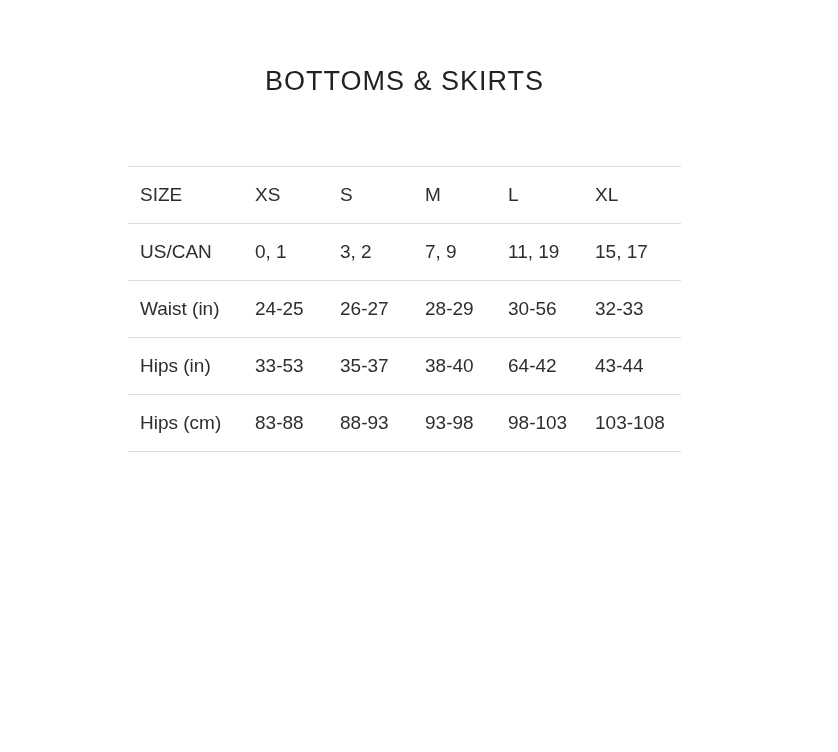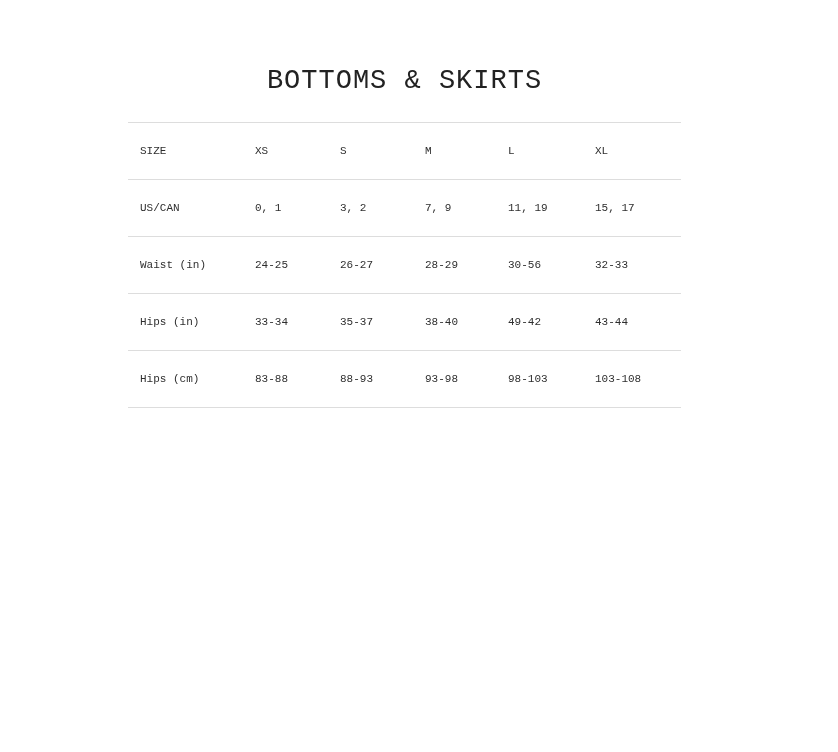--- a/index.html
+++ b/index.html
@@ -5,45 +5,45 @@
   html, body {
     margin: 0;
     padding: 0;
     background: #ffffff;
   }
   .page {
     position: relative;
     width: 838px;
     height: 752px;
     background: #ffffff;
-    font-family: Liberation Mono, monospace;
+    font-family: Liberation Sans, sans-serif;
     color: #2b2b2b;
     overflow: hidden;
   }
   .content {
     position: absolute;
     left: 128px;
     top: 0;
     width: 553px;
   }
   .page-title {
     margin-top: 64px;
     text-align: center;
     font-size: 27px;
     font-weight: 400;
     letter-spacing: 1px;
     color: #222222;
     line-height: 34px;
   }
   table.size-chart {
-    margin-top: 24px;
+    margin-top: 68px;
     width: 553px;
     border-collapse: collapse;
     table-layout: fixed;
-    font-size: 11px;
+    font-size: 19px;
     color: #2e2e2e;
   }
   table.size-chart col.c0 { width: 115px; }
   table.size-chart col.c1 { width: 85px; }
   table.size-chart col.c2 { width: 85px; }
   table.size-chart col.c3 { width: 83px; }
   table.size-chart col.c4 { width: 87px; }
   table.size-chart col.c5 { width: 98px; }
   table.size-chart th,
   table.size-chart td {
@@ -99,24 +99,24 @@
           <tr>
             <td>Waist (in)</td>
             <td>24-25</td>
             <td>26-27</td>
             <td>28-29</td>
             <td>30-56</td>
             <td>32-33</td>
           </tr>
           <tr>
             <td>Hips (in)</td>
-            <td>33-34</td>
+            <td>33-53</td>
             <td>35-37</td>
             <td>38-40</td>
-            <td>49-42</td>
+            <td>64-42</td>
             <td>43-44</td>
           </tr>
           <tr>
             <td>Hips (cm)</td>
             <td>83-88</td>
             <td>88-93</td>
             <td>93-98</td>
             <td>98-103</td>
             <td>103-108</td>
           </tr>

